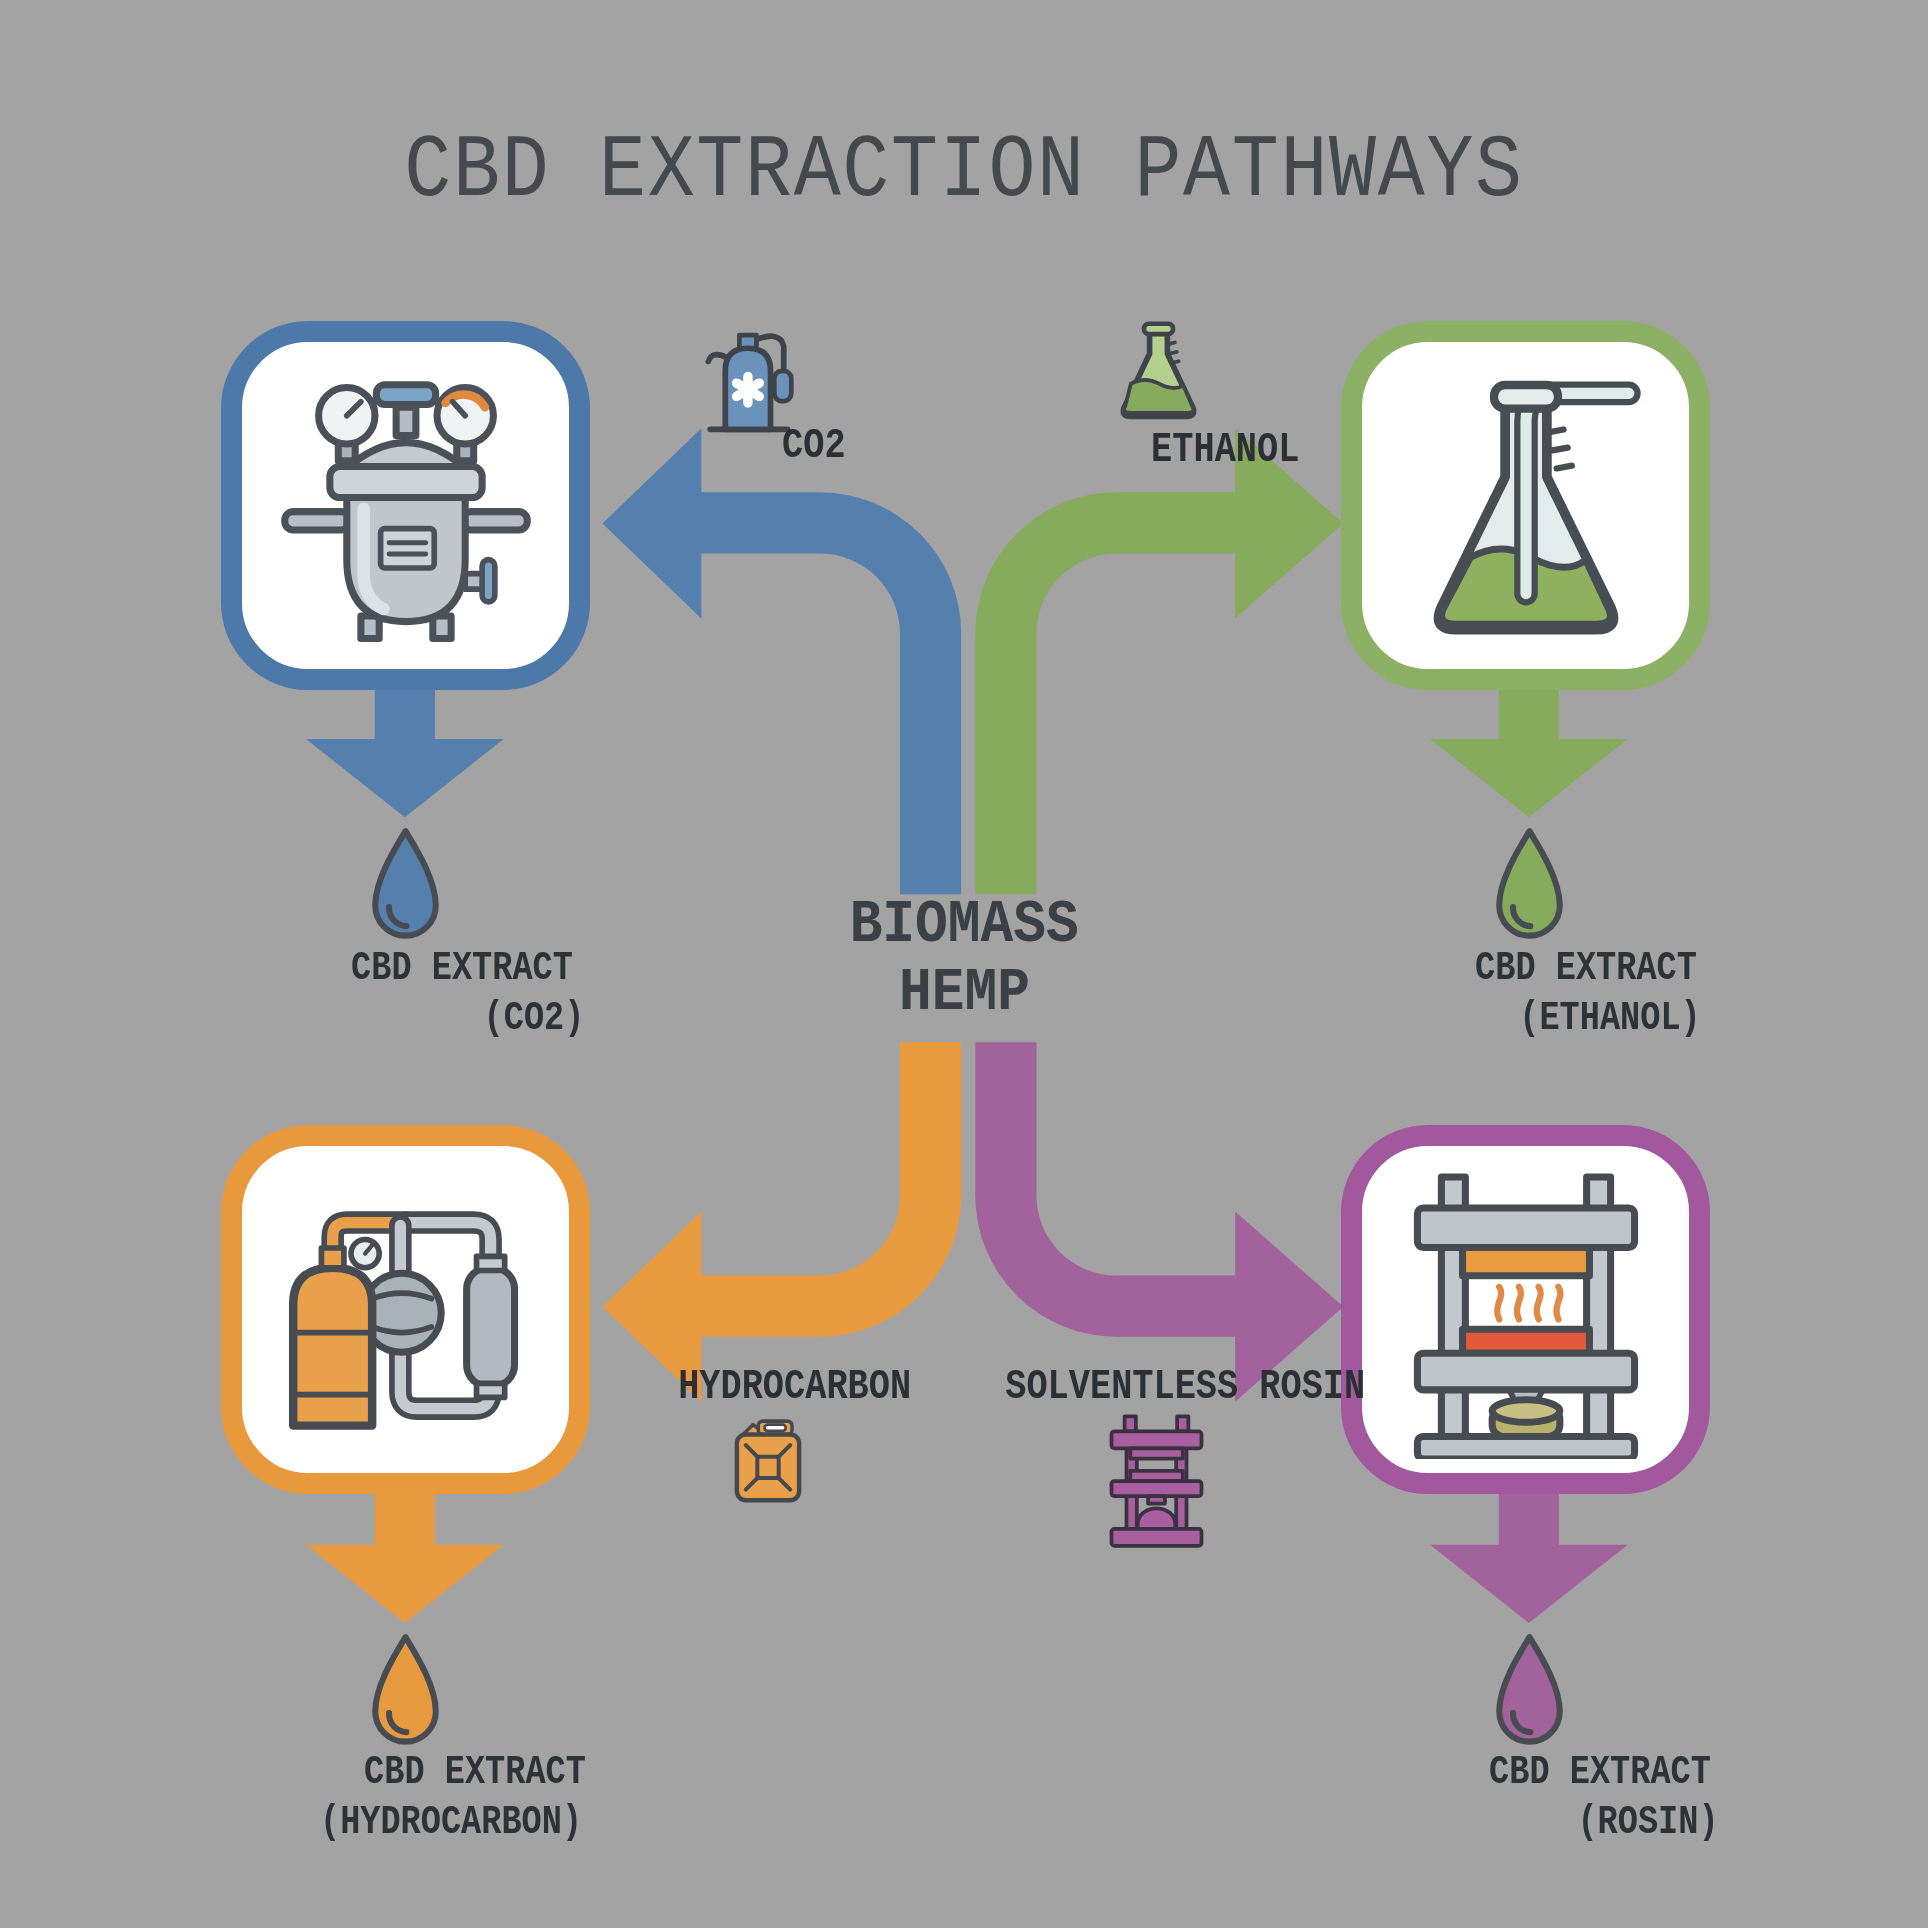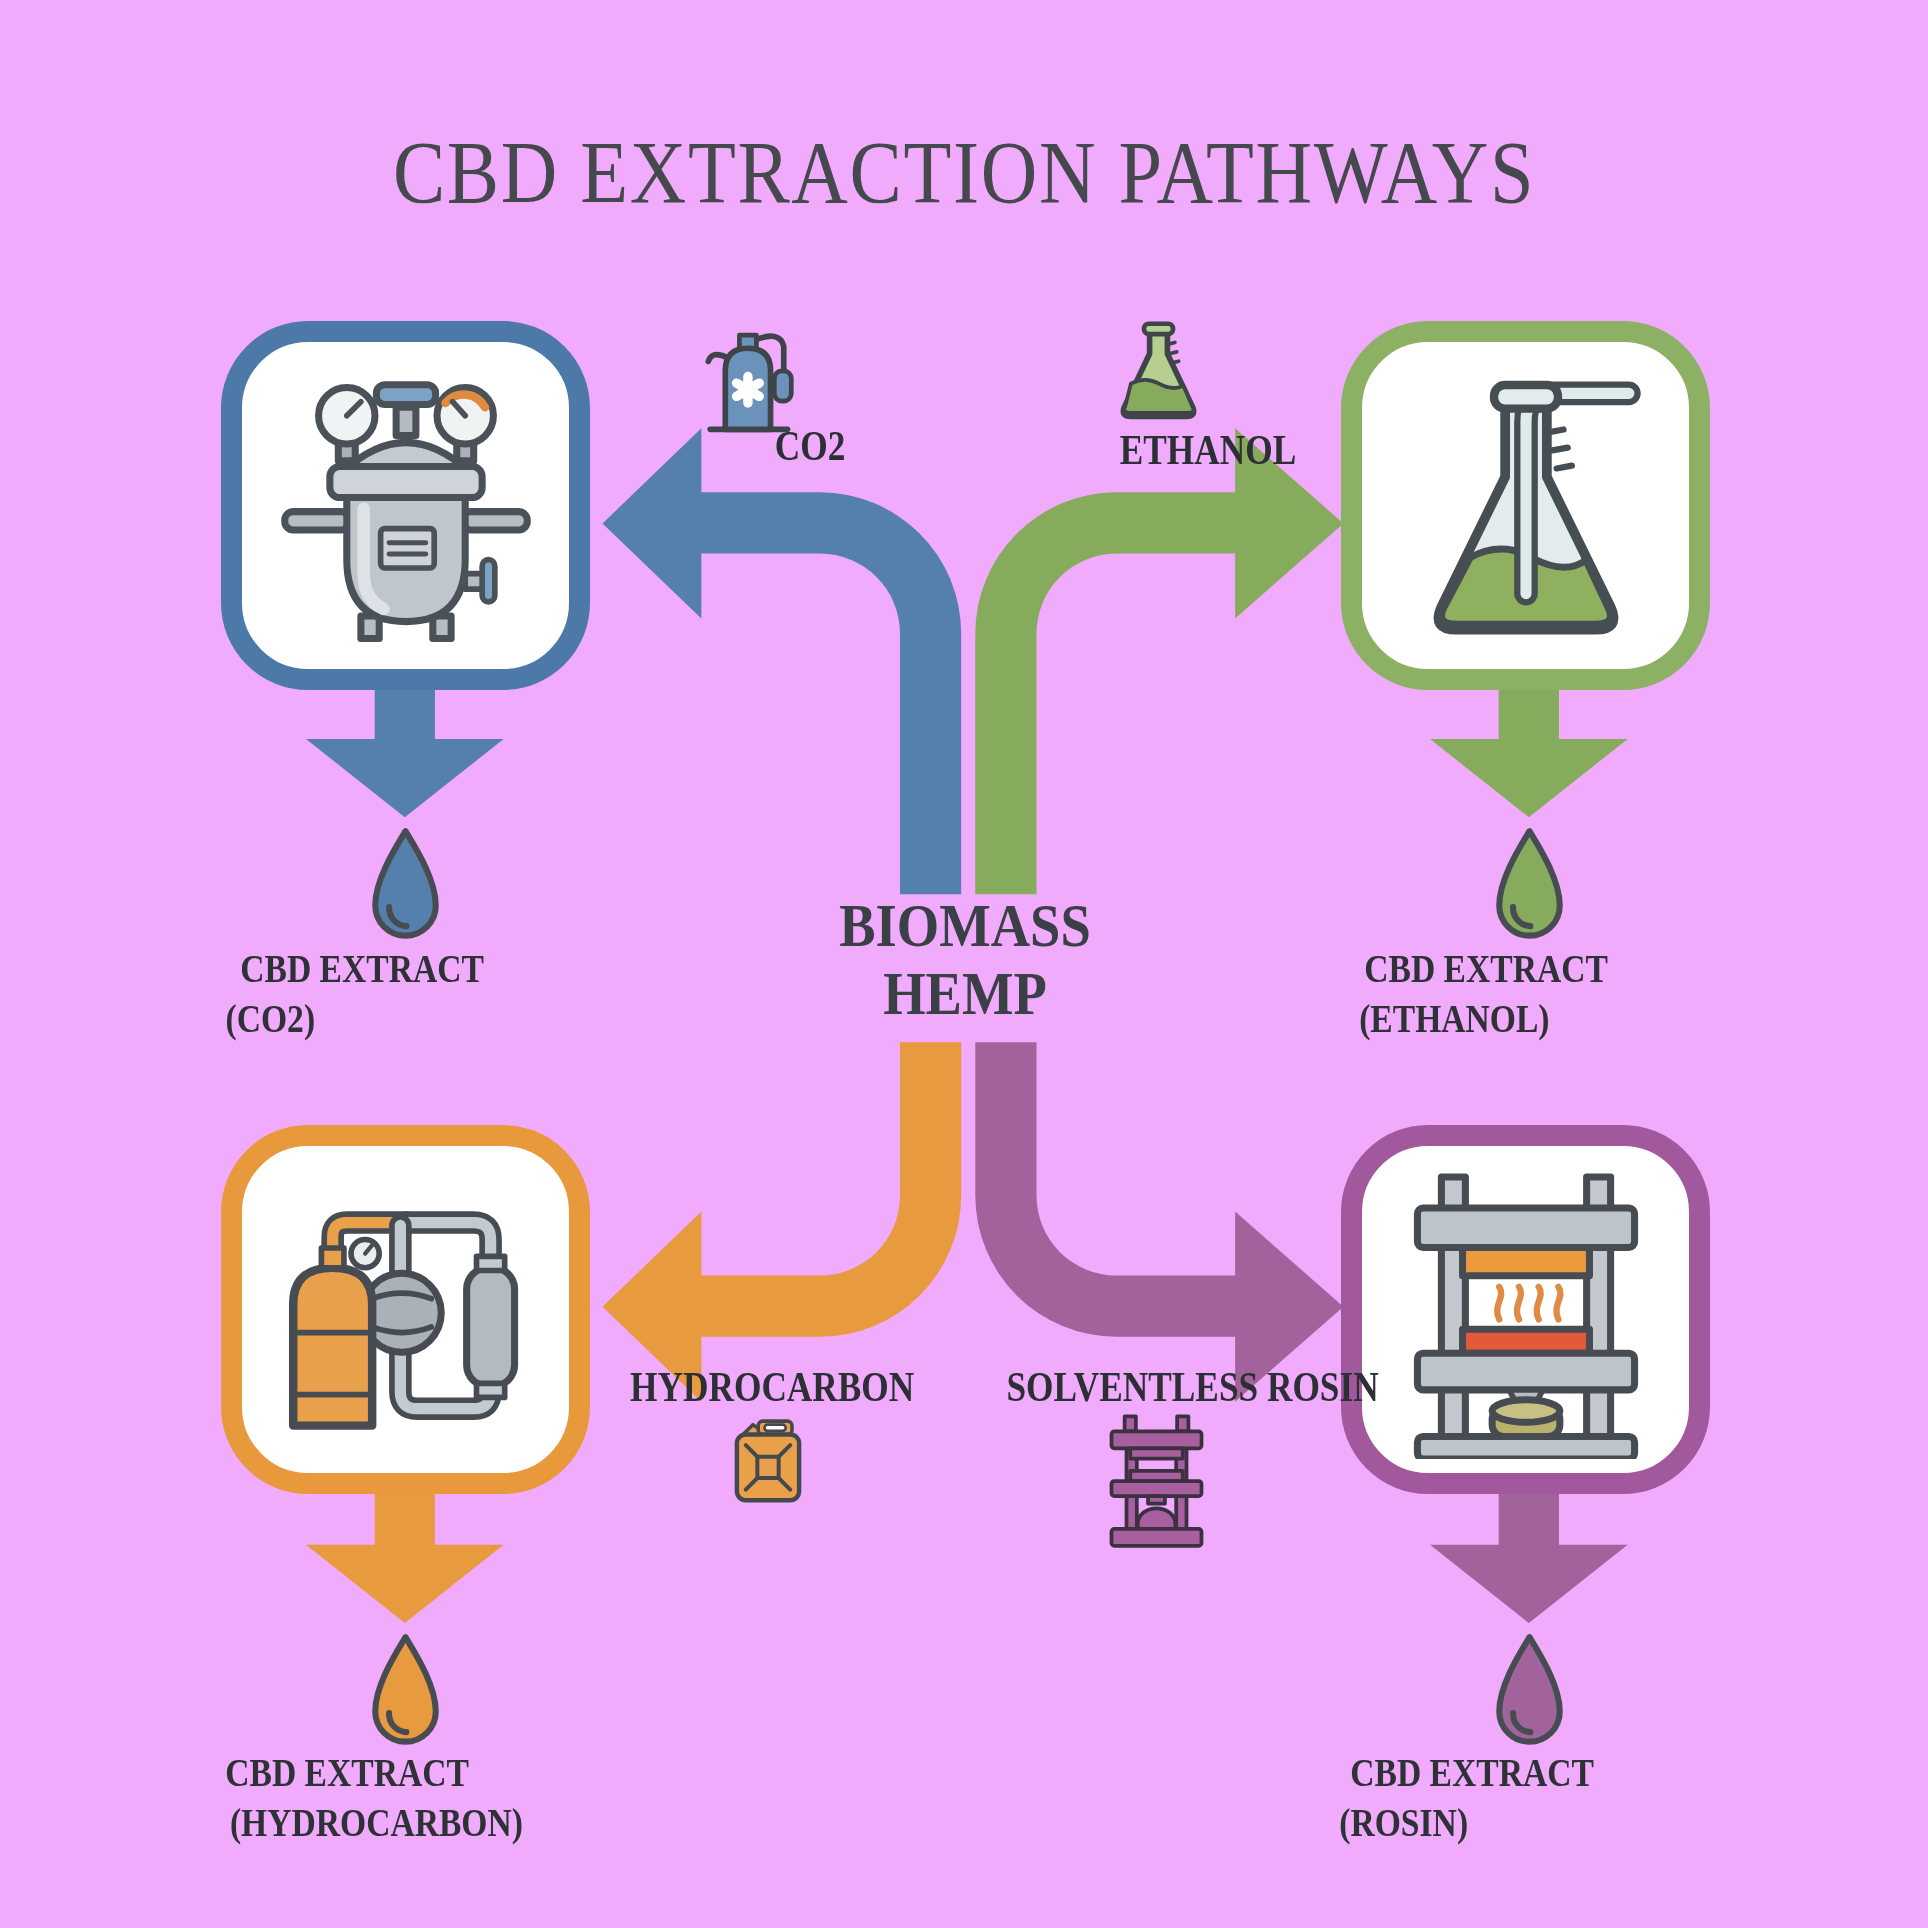--- a/index.html
+++ b/index.html
@@ -1,34 +1,34 @@
 <!DOCTYPE html>
 <html style="font-size:15px"><head>
 <meta charset="utf-8">
 <style>
   html,body{margin:0;padding:0;background:#fcfcfa;}
-  #canvas{position:relative;width:1928px;height:1928px;background:#f0abfc;overflow:hidden;
-          font-family:Liberation Serif, serif;color:#33373c;}
+  #canvas{position:relative;width:1928px;height:1928px;background:#a3a3a3;overflow:hidden;
+          font-family:Liberation Mono, monospace;color:#33373c;}
   .abs{position:absolute;}
   .cond{display:inline-block;transform:scaleX(.84);transform-origin:50% 50%;white-space:nowrap;}
   .title{left:0;top:121px;width:1928px;text-align:center;font-size:89px;font-weight:400;
          color:#45484c;letter-spacing:1.9px;}
   .title .cond{transform:scaleX(.88);}
   .flowsvg{left:0;top:0;z-index:1;}
   .box{box-sizing:border-box;width:369px;height:369px;background:#ffffff;border-radius:87px;
        display:flex;align-items:center;justify-content:center;z-index:2;}
   .box-co2{left:221px;top:321px;border:21.7px solid #4d79a8;}
   .box-ethanol{left:1341px;top:321px;border:21.7px solid #8db164;}
   .box-hydro{left:221px;top:1125px;border:21.7px solid #e8993b;}
   .box-rosin{left:1341px;top:1125px;border:21.7px solid #a2589c;}
   .solvent-label{font-size:42px;font-weight:700;color:#2c2f33;text-align:right;z-index:3;}
   .center-label{left:776px;top:891px;width:377px;text-align:center;font-size:62px;font-weight:700;
                 color:#3b4046;line-height:1.1;z-index:3;}
   .center-label .cond{transform:scaleX(.88);}
-  .extract-label{text-align:left;font-size:40px;font-weight:700;color:#2e3236;line-height:1.25;z-index:3;}
+  .extract-label{text-align:right;font-size:40px;font-weight:700;color:#2e3236;line-height:1.25;z-index:3;}
   .icon-wrap{z-index:3;}
 </style>
 </head>
 <body>
 
 <div id="canvas">
 
   <svg class="abs flowsvg" width="1928" height="1928" viewBox="0 0 2048 2048">
 
     <path fill="#5580ae" d="M640,556 L745,455 L745,523 L871,523 A150,150 0 0 1 1021,673 L1021,950 L956,950 L956,673 A85,85 0 0 0 871,588 L745,588 L745,657 Z"></path>

